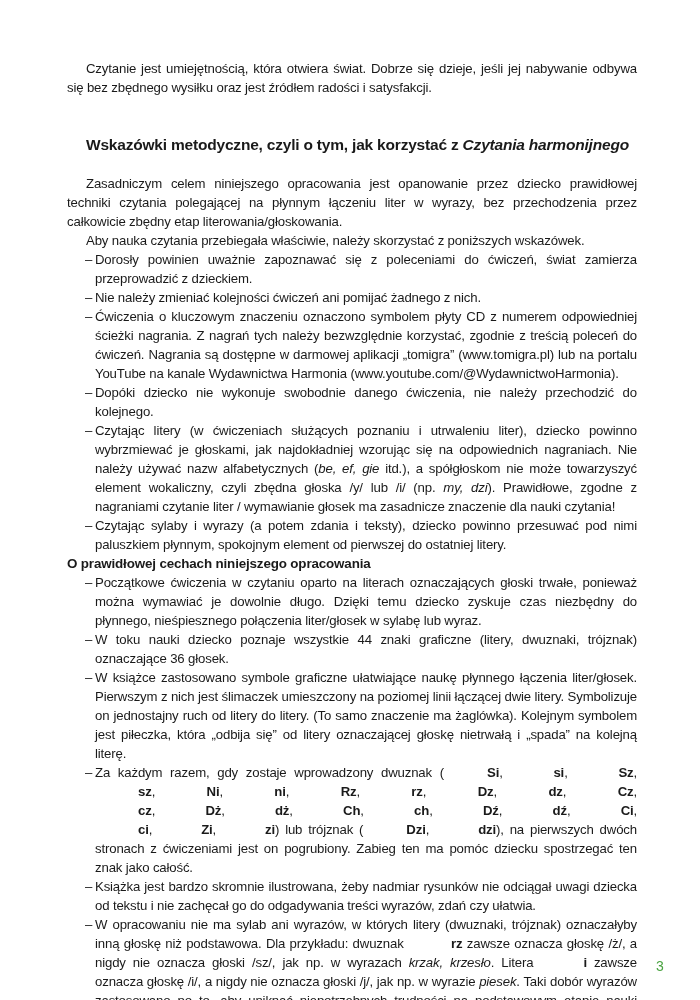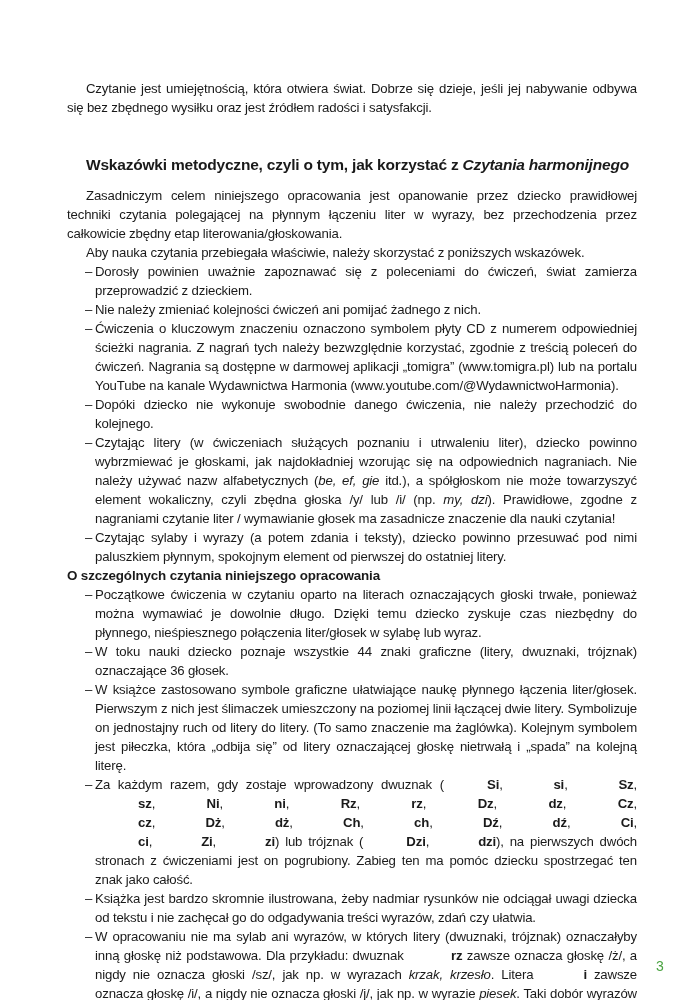--- a/index.html
+++ b/index.html
@@ -22,26 +22,26 @@
       width: 570px;
       font-size: 13.2px;
       line-height: 19px;
       letter-spacing: -0.15px;
     }
     p {
       margin: 0;
       text-align: justify;
     }
     .indent { text-indent: 19px; }
-    .intro { margin-bottom: 38px; margin-top: 20px; }
+    .intro { margin-bottom: 38px; }
     .h-main {
       font-weight: bold;
       font-size: 15.5px;
       line-height: 20px;
-      margin: 0 0 11px 19px;
+      margin: 0 0 19px 19px;
       letter-spacing: -0.2px;
     }
     .h-sub {
       font-weight: bold;
       font-size: 13.4px;
       line-height: 19px;
       margin: 0;
       padding-left: 0;
     }
     .block { margin-bottom: 19px; }
@@ -84,21 +84,21 @@
 
   <ul class="dash block">
     <li><span class="dash-mark">–</span><span>Dorosły powinien uważnie zapoznawać się z poleceniami do ćwiczeń, świat zamierza przeprowadzić z dzieckiem.</span></li>
     <li><span class="dash-mark">–</span><span>Nie należy zmieniać kolejności ćwiczeń ani pomijać żadnego z nich.</span></li>
     <li><span class="dash-mark">–</span><span>Ćwiczenia o kluczowym znaczeniu oznaczono symbolem płyty CD z numerem odpowiedniej ścieżki nagrania. Z nagrań tych należy bezwzględnie korzystać, zgodnie z treścią poleceń do ćwiczeń. Nagrania są dostępne w darmowej aplikacji „tomigra” (www.tomigra.pl) lub na portalu YouTube na kanale Wydawnictwa Harmonia (www.youtube.com/@WydawnictwoHarmonia).</span></li>
     <li><span class="dash-mark">–</span><span>Dopóki dziecko nie wykonuje swobodnie danego ćwiczenia, nie należy przechodzić do kolejnego.</span></li>
     <li><span class="dash-mark">–</span><span>Czytając litery (w ćwiczeniach służących poznaniu i utrwaleniu liter), dziecko powinno wybrzmiewać je głoskami, jak najdokładniej wzorując się na odpowiednich nagraniach. Nie należy używać nazw alfabetycznych (</span><i>be, ef, gie</i><span> itd.), a spółgłoskom nie może towarzyszyć element wokaliczny, czyli zbędna głoska /y/ lub /i/ (np. </span><i>my, dzi</i><span>). Prawidłowe, zgodne z nagraniami czytanie liter / wymawianie głosek ma zasadnicze znaczenie dla nauki czytania!</span></li>
     <li><span class="dash-mark">–</span><span>Czytając sylaby i wyrazy (a potem zdania i teksty), dziecko powinno przesuwać pod nimi paluszkiem płynnym, spokojnym element od pierwszej do ostatniej litery.</span></li>
   </ul>
 
-  <h3 class="h-sub">O szczególnych czytania niniejszego opracowania</h3>
+  <h3 class="h-sub">O prawidłowej cechach niniejszego opracowania</h3>
   <ul class="dash block">
     <li><span class="dash-mark">–</span><span>Początkowe ćwiczenia w czytaniu oparto na literach oznaczających głoski trwałe, ponieważ można wymawiać je dowolnie długo. Dzięki temu dziecko zyskuje czas niezbędny do płynnego, nieśpiesznego połączenia liter/głosek w sylabę lub wyraz.</span></li>
     <li><span class="dash-mark">–</span><span>W toku nauki dziecko poznaje wszystkie 44 znaki graficzne (litery, dwuznaki, trójznak) oznaczające 36 głosek.</span></li>
     <li><span class="dash-mark">–</span><span>W książce zastosowano symbole graficzne ułatwiające naukę płynnego łączenia liter/głosek. Pierwszym z nich jest ślimaczek umieszczony na poziomej linii łączącej dwie litery. Symbolizuje on jednostajny ruch od litery do litery. (To samo znaczenie ma żaglówka). Kolejnym symbolem jest piłeczka, która „odbija się” od litery oznaczającej głoskę nietrwałą i „spada” na kolejną literę.</span></li>
     <li><span class="dash-mark">–</span><span>Za każdym razem, gdy zostaje wprowadzony dwuznak (</span><span id="digraph-list"><b>Si</b>, <b>si</b>, <b>Sz</b>, <b>sz</b>, <b>Ni</b>, <b>ni</b>, <b>Rz</b>, <b>rz</b>, <b>Dz</b>, <b>dz</b>, <b>Cz</b>, <b>cz</b>, <b>Dż</b>, <b>dż</b>, <b>Ch</b>, <b>ch</b>, <b>Dź</b>, <b>dź</b>, <b>Ci</b>, <b>ci</b>, <b>Zi</b>, <b>zi</b></span><span>) lub trójznak (</span><span id="trigraph-list"><b>Dzi</b>, <b>dzi</b></span><span>), na pierwszych dwóch stronach z ćwiczeniami jest on pogrubiony. Zabieg ten ma pomóc dziecku spostrzegać ten znak jako całość.</span></li>
     <li><span class="dash-mark">–</span><span>Książka jest bardzo skromnie ilustrowana, żeby nadmiar rysunków nie odciągał uwagi dziecka od tekstu i nie zachęcał go do odgadywania treści wyrazów, zdań czy ułatwia.</span></li>
     <li><span class="dash-mark">–</span><span>W opracowaniu nie ma sylab ani wyrazów, w których litery (dwuznaki, trójznak) oznaczałyby inną głoskę niż podstawowa. Dla przykładu: dwuznak </span><b>rz</b><span> zawsze oznacza głoskę /ż/, a nigdy nie oznacza głoski /sz/, jak np. w wyrazach </span><i>krzak, krzesło</i><span>. Litera </span><b>i</b><span> zawsze oznacza głoskę /i/, a nigdy nie oznacza głoski /j/, jak np. w wyrazie </span><i>piesek</i><span>. Taki dobór wyrazów zastosowano po to, aby uniknąć niepotrzebnych trudności na podstawowym etapie nauki czytania, którego najważniejszym celem jest opanowanie właściwej techniki.</span></li>
   </ul>
 
   <h3 class="h-sub">O tym, co ułatwia czytanie</h3>

